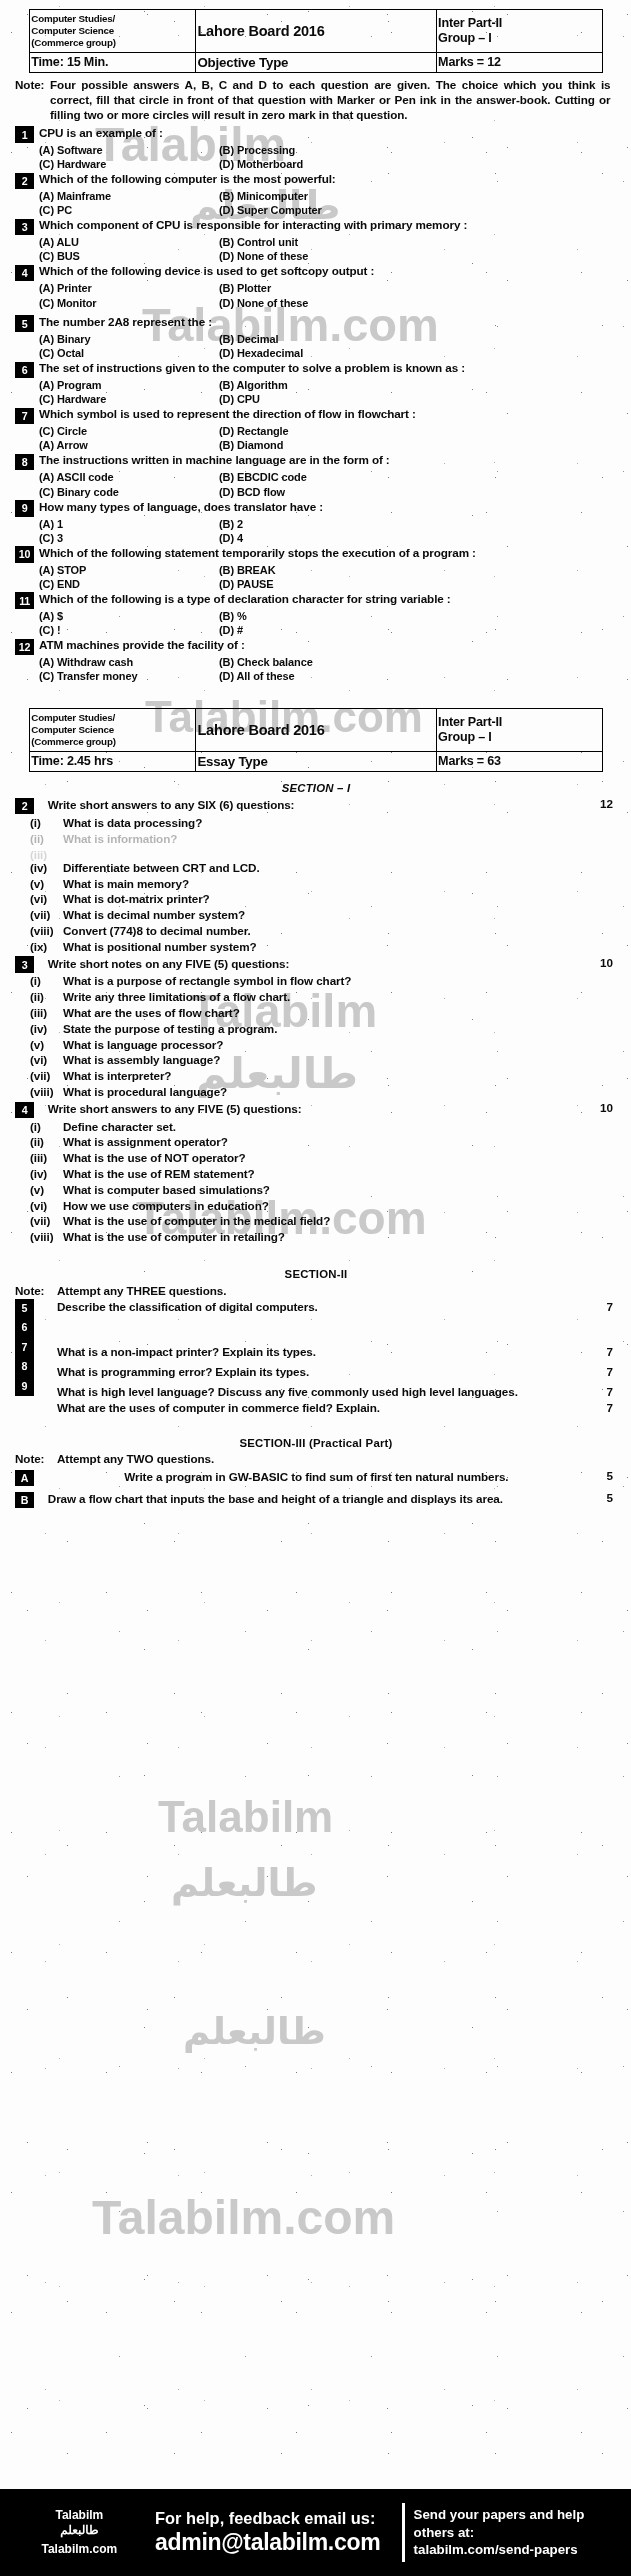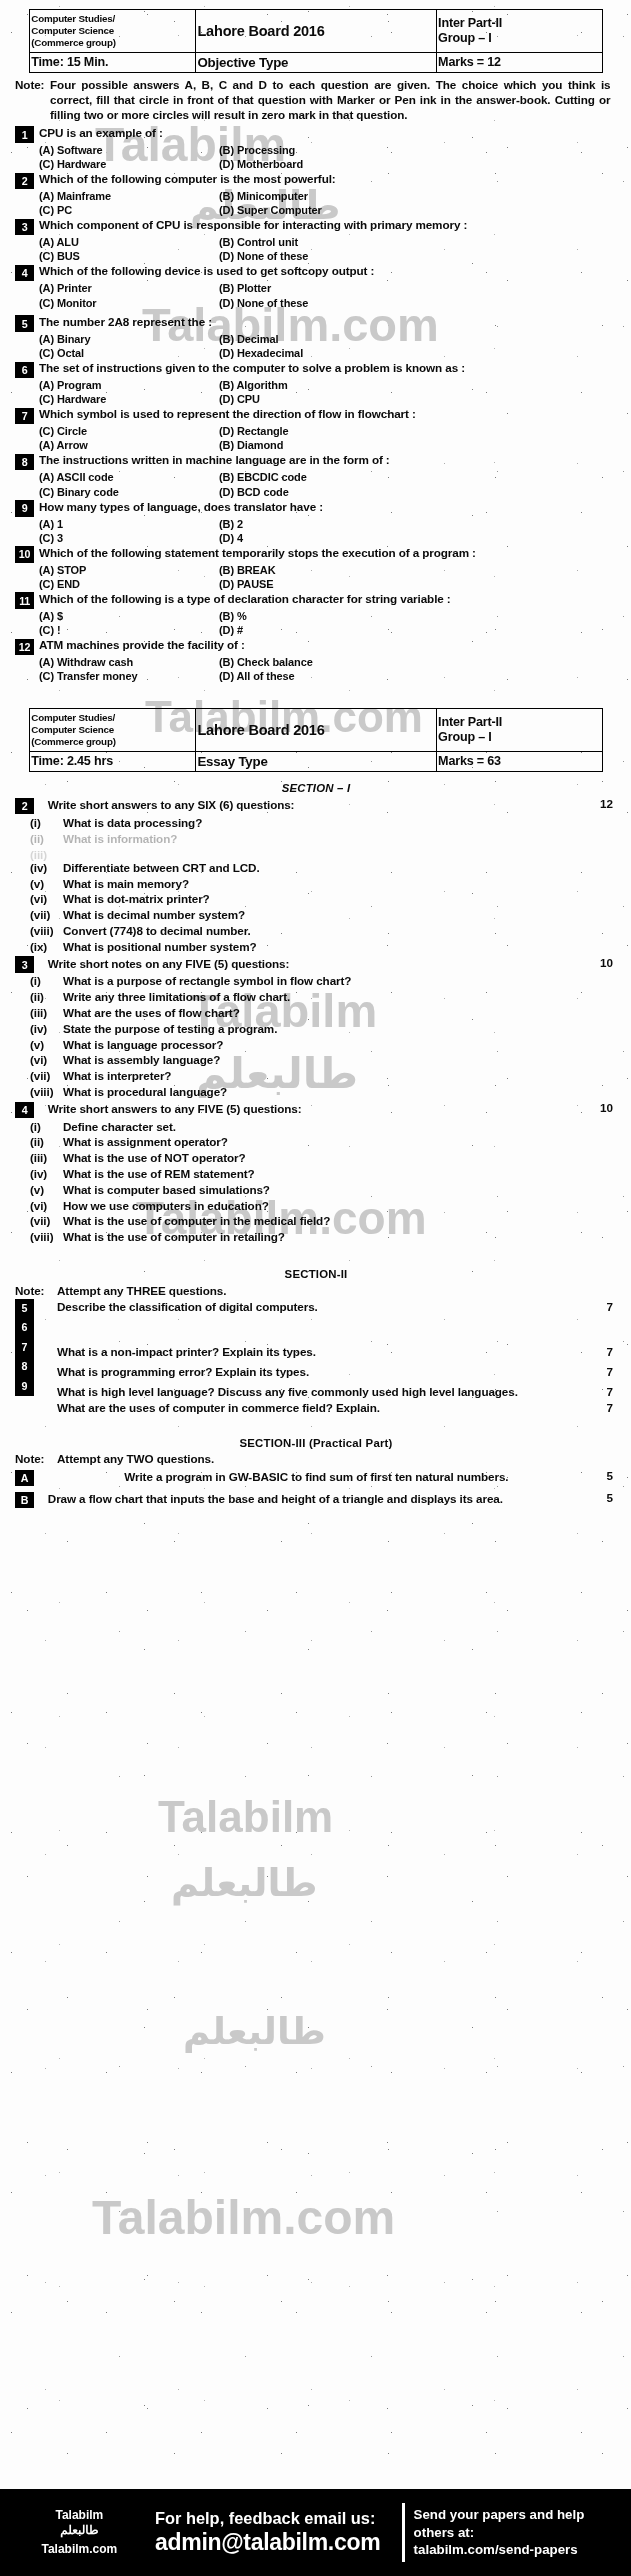--- a/index.html
+++ b/index.html
@@ -359,21 +359,21 @@
         <div class="q-row">
           <div class="q-num">8</div>
           <div class="q-text">The instructions written in machine language are in the form of :</div>
         </div>
         <div class="opts">
           <span class="opt-a">(A) ASCII code</span>
           <span class="opt-b">(B) EBCDIC code</span>
         </div>
         <div class="opts">
           <span class="opt-a">(C) Binary code</span>
-          <span class="opt-b">(D) BCD code</span>
+          <span class="opt-b">(D) BCD flow</span>
         </div>
       </div>
 
       <div>
         <div class="q-row">
           <div class="q-num">9</div>
           <div class="q-text">How many types of language, does translator have :</div>
         </div>
         <div class="opts">
           <span class="opt-a">(A) 1</span>

